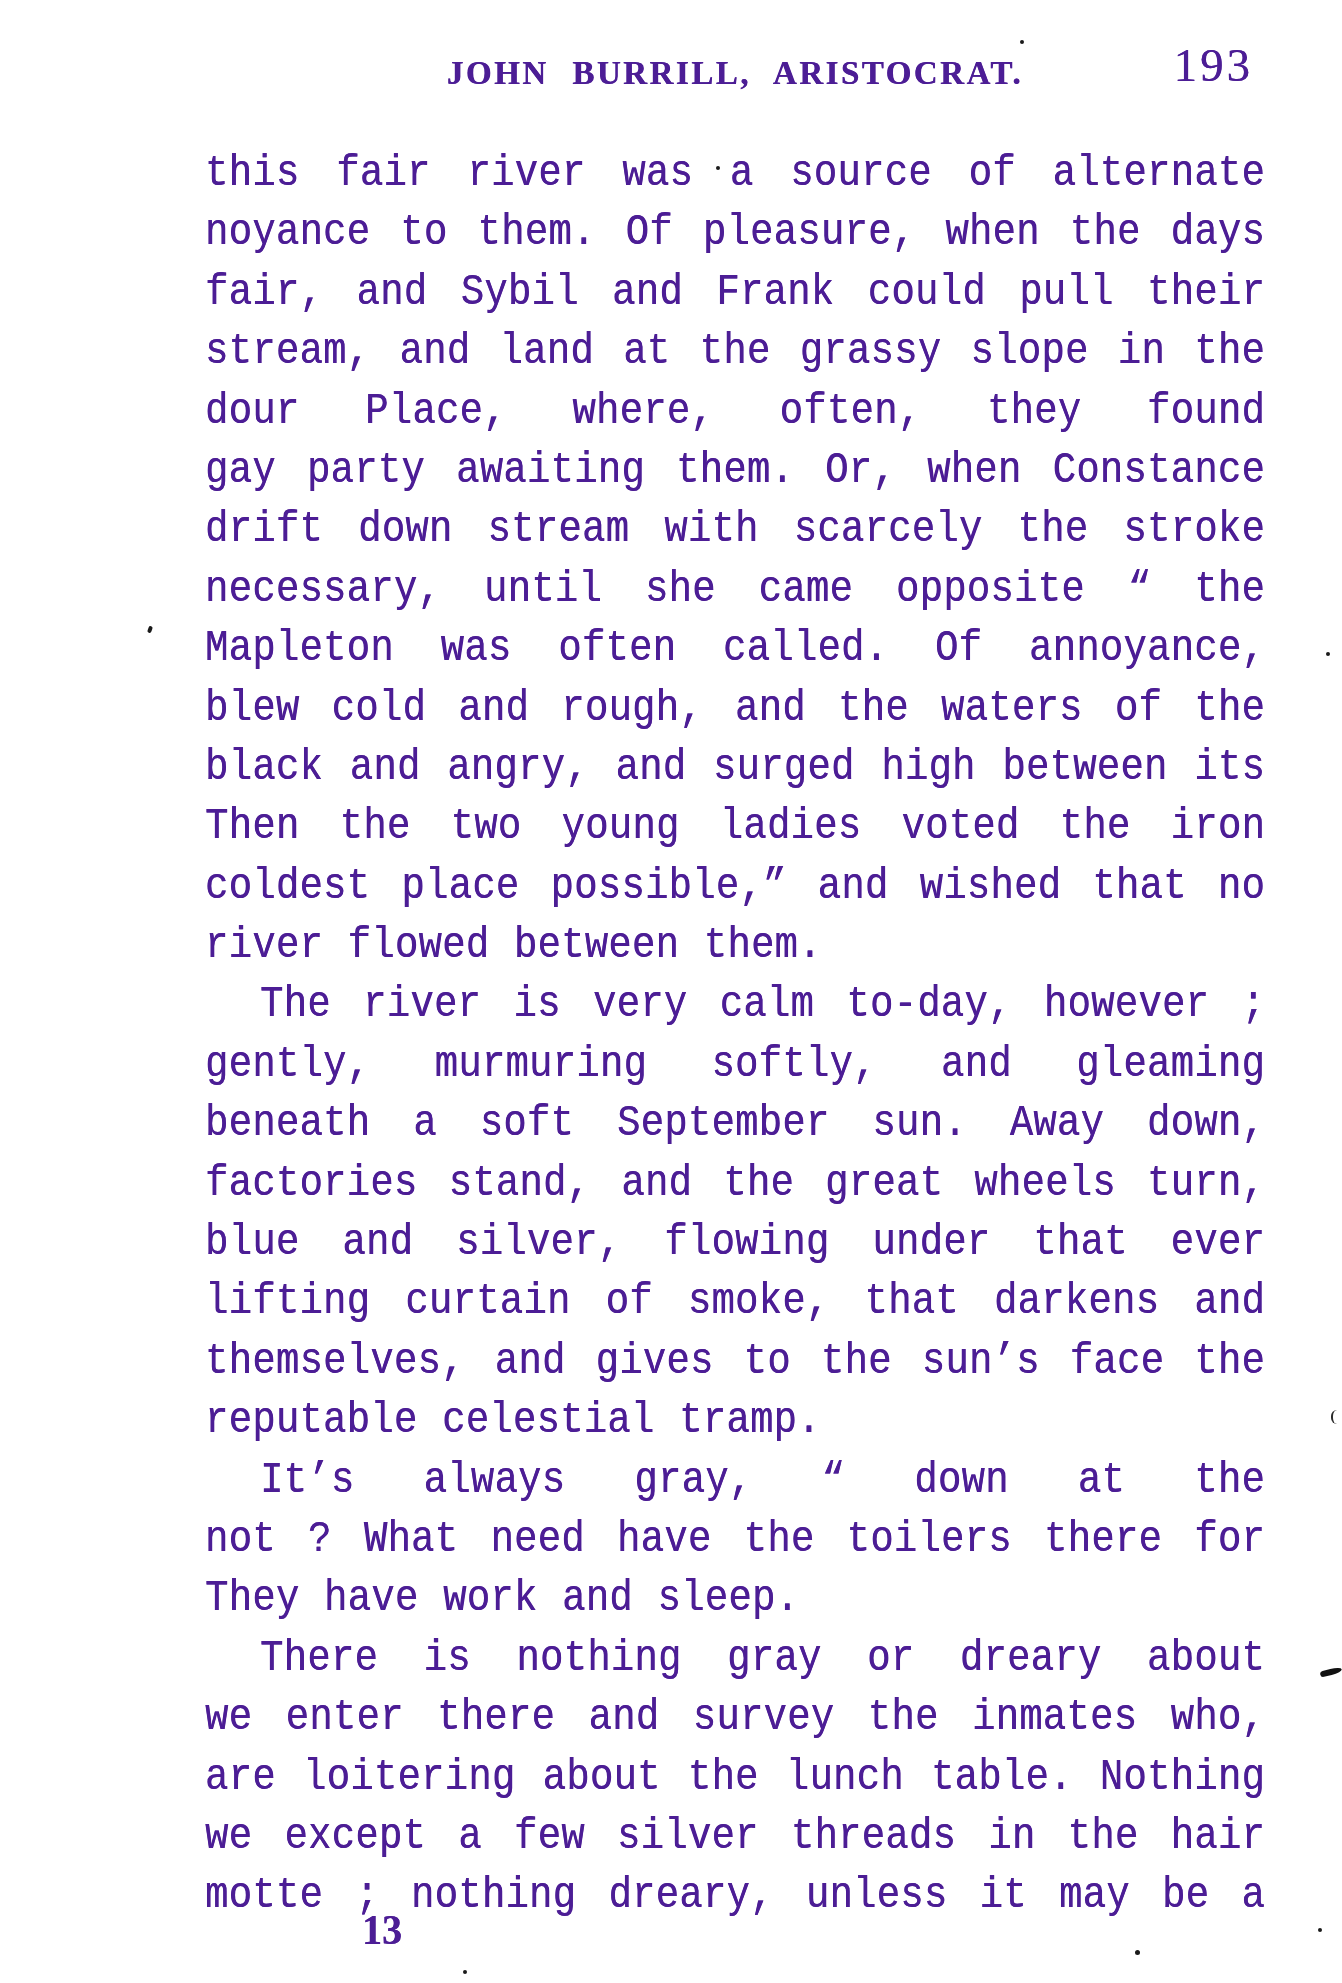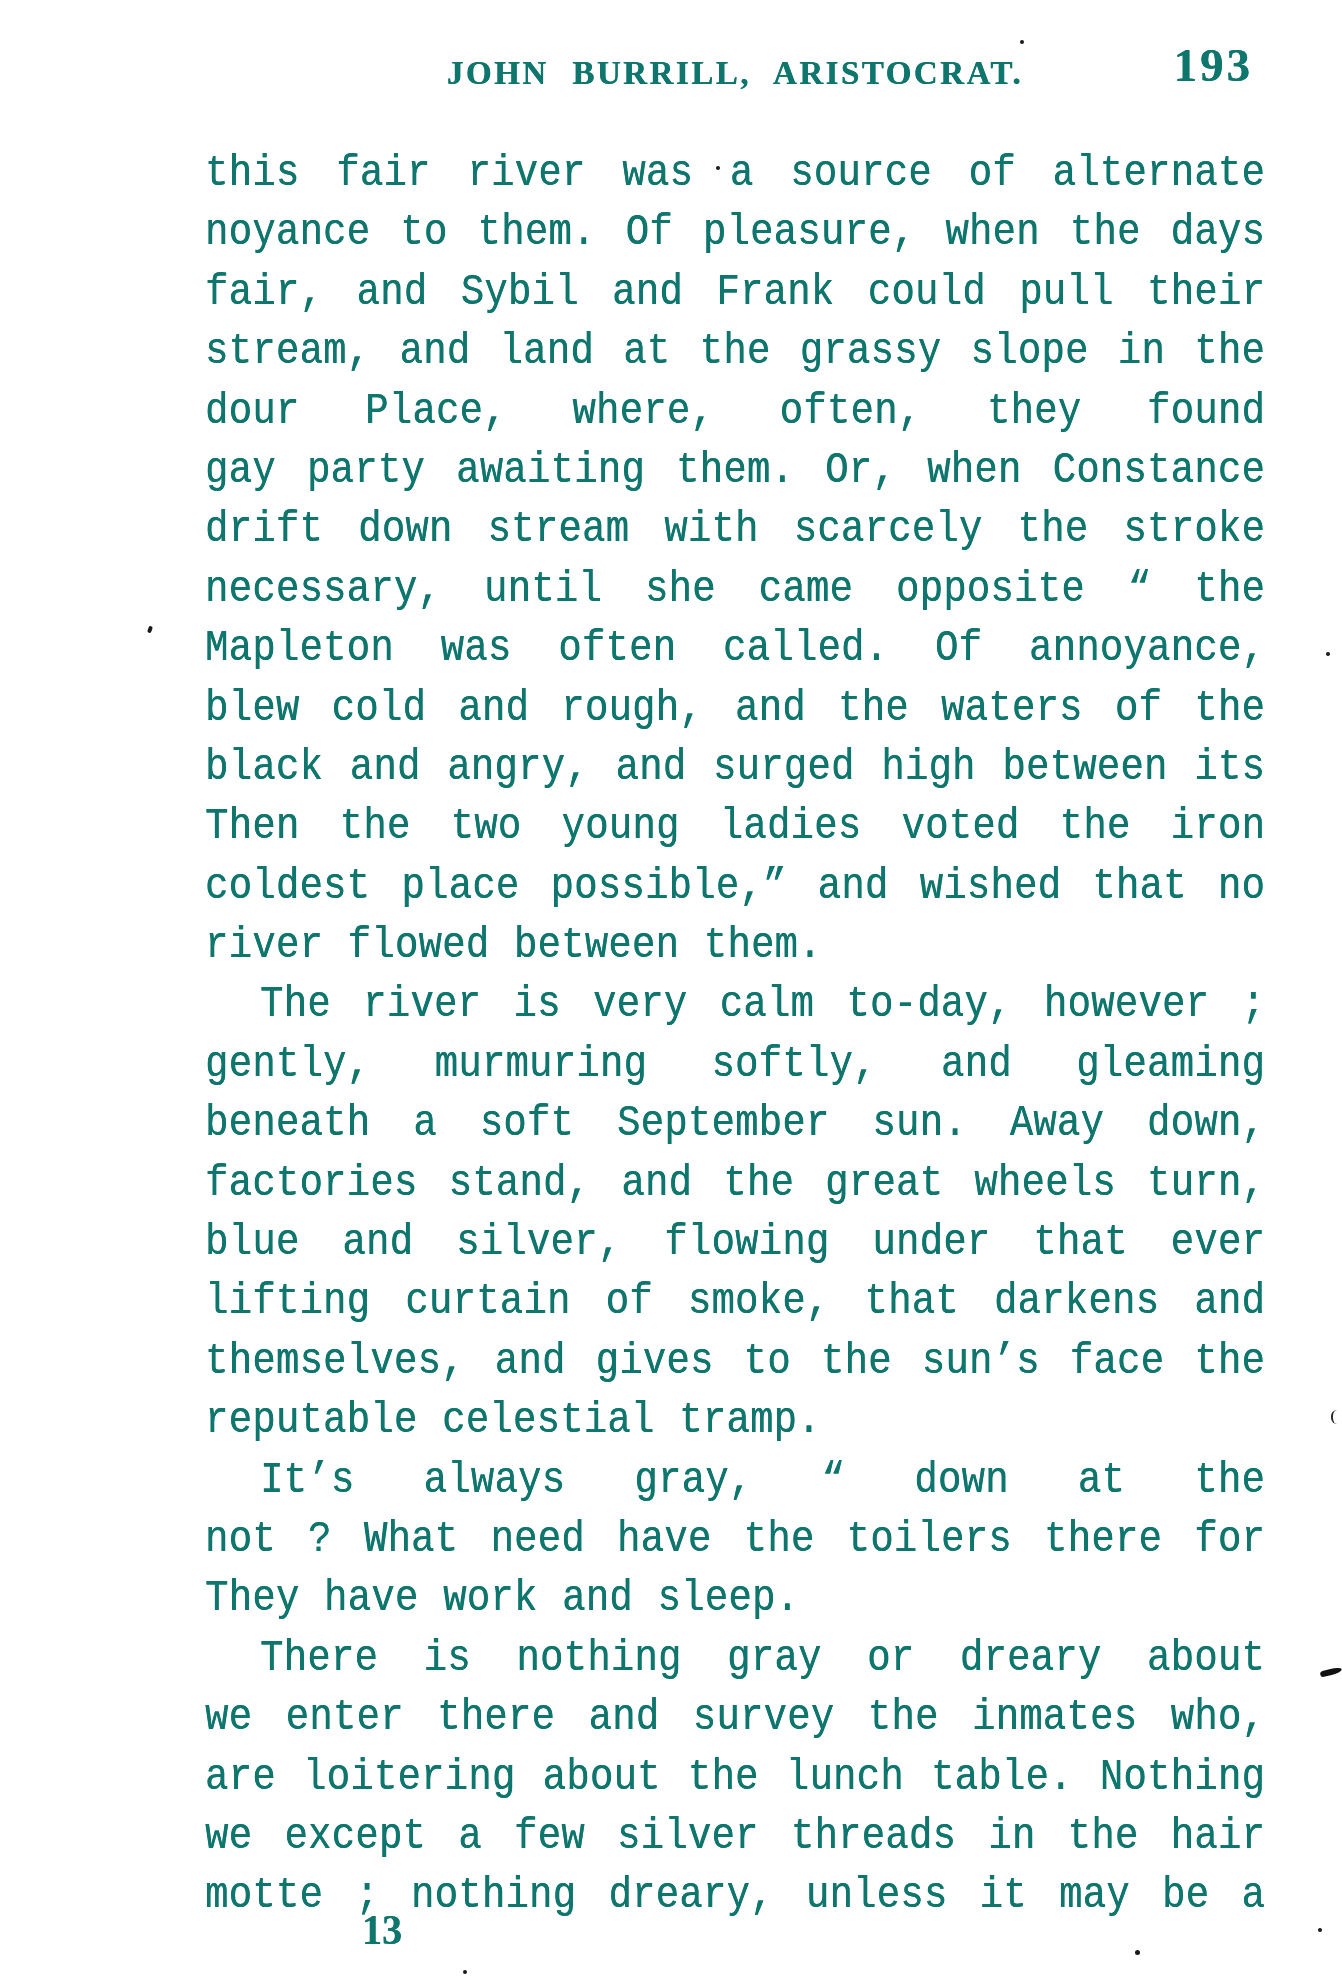--- a/index.html
+++ b/index.html
@@ -1,21 +1,21 @@
 <!DOCTYPE html>
 <html><head>
 <meta charset="utf-8">
 <style>
   html, body { margin: 0; padding: 0; background: #e8e8e8; }
   .page {
     position: relative;
     width: 1342px;
     height: 1983px;
     background: #ffffff;
-    color: #0f766e;
+    color: #4c1d95;
     font-family: "Liberation Serif", "DejaVu Serif", serif;
     overflow: hidden;
     text-shadow: 0.35px 0 0 currentColor;
   }
   .running-head {
     position: absolute;
     left: 205px;
     top: 42px;
     width: 1060px;
     height: 60px;
@@ -33,21 +33,20 @@
     transform: scaleY(1.05);
     white-space: nowrap;
   }
   .page-number {
     position: absolute;
     right: 12px;
     top: 0px;
     font-size: 47px;
     line-height: 1;
     letter-spacing: 3px;
-    font-weight: bold;
   }
   .body-text {
     position: absolute;
     left: 205px;
     top: 145px;
     width: 1060px;
     font-family: Liberation Mono, monospace;
   }
   .line {
     height: 59.4px;

